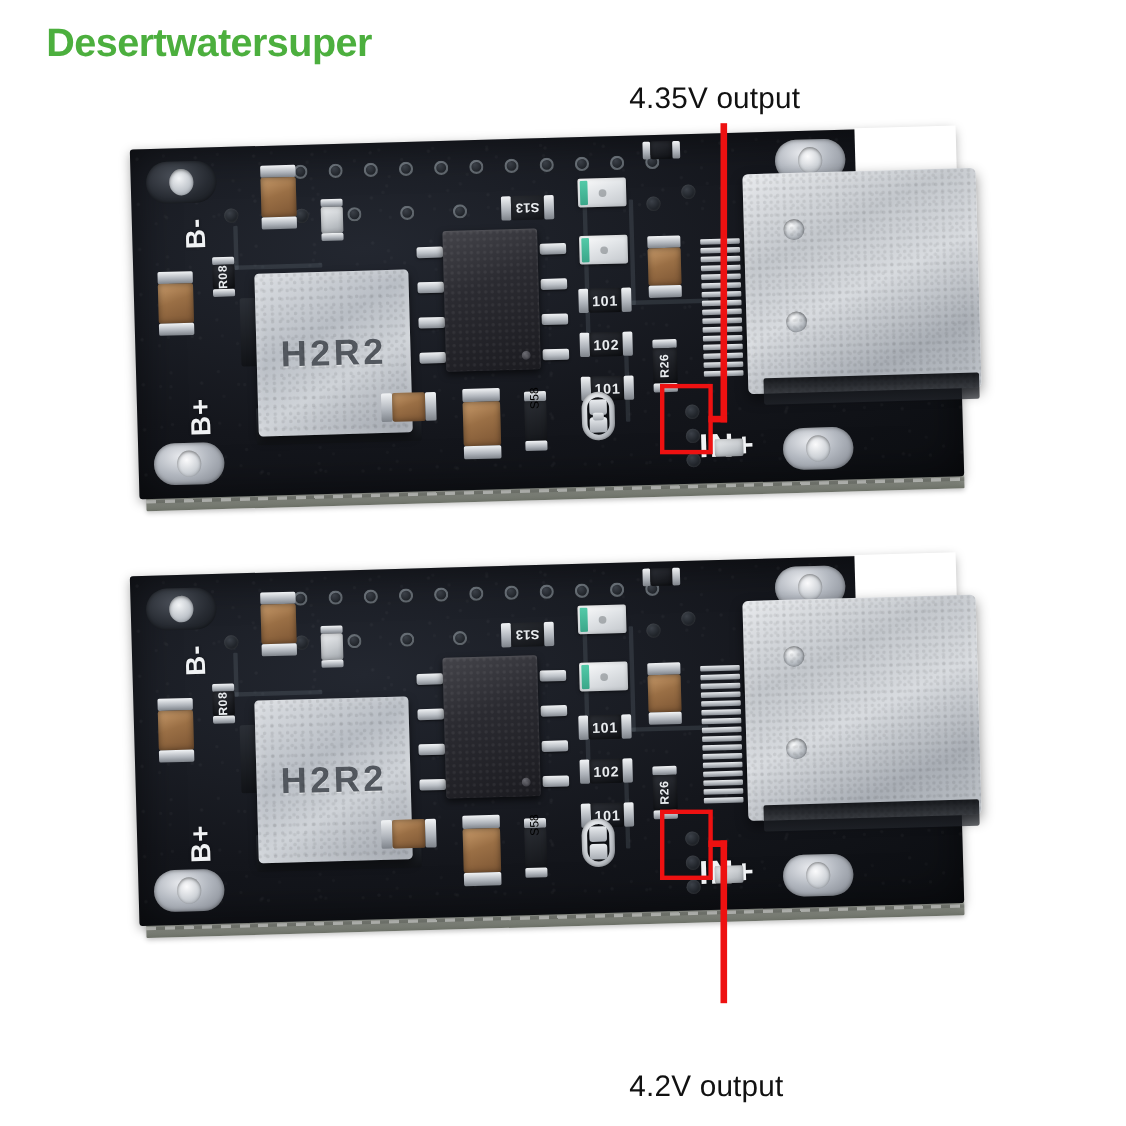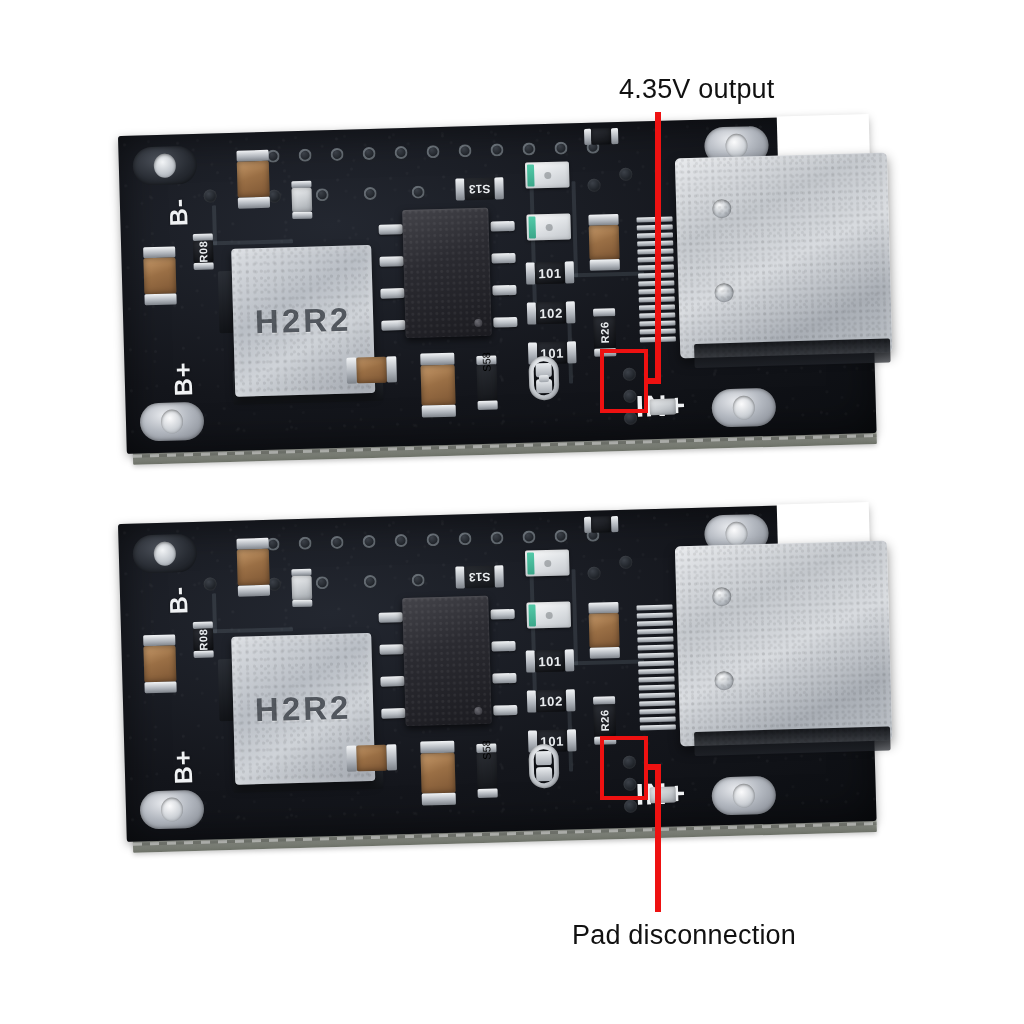--- a/index.html
+++ b/index.html
@@ -18,21 +18,21 @@
     font-size:36px;font-weight:bold;
     color:var(--wm,#4CAF3E);
     letter-spacing:-0.5px;
     white-space:nowrap;
     -webkit-user-select:none;user-select:none;
   }
 
   
   .anno{position:absolute;color:#111;font-size:27px;white-space:nowrap;letter-spacing:.2px;}
   .anno-top-1{left:572px;top:22px;}
-  .anno-top-2{left:572px;top:74px;margin-left:47px;}
+  .anno-top-2{left:572px;top:74px;}
   .anno-bot-1{left:572px;top:920px;}
   .anno-bot-2{left:572px;top:972px;}
 
   
   .redline{position:absolute;background:#ee1111;}
   .redbox{position:absolute;border:4px solid #ee1111;box-sizing:border-box;}
 
   
   .board-wrap{position:absolute;}
   .board{
@@ -183,24 +183,25 @@
     background:linear-gradient(180deg,#eceff2,#b0b5bb 60%,#878c93);}
 
   
   .trace{position:absolute;background:rgba(120,130,140,.22);border-radius:1px;}
 </style>
 </head>
 <body style="background: rgb(255, 255, 255);">
 
 <div class="stage">
 
+  <div class="watermark">Desertwatersuper</div>
 
   <div class="anno anno-top-2">4.35V output</div>
 
-  <div class="anno anno-bot-1">Pad disconnection</div>
+  <div class="anno anno-bot-2">4.2V output</div>
 
   <div class="board-wrap" style="left:118px;top:136px;">
     <div class="board">
       <div class="pcb-edge"></div>
       <div class="pcb">
         <div class="pcb-notch"></div>
 
         <div class="trace" style="left:92px;top:72px;width:4px;height:40px;"></div>
         <div class="trace" style="left:92px;top:108px;width:80px;height:4px;"></div>
         <div class="trace" style="left:410px;top:60px;width:4px;height:120px;"></div>

